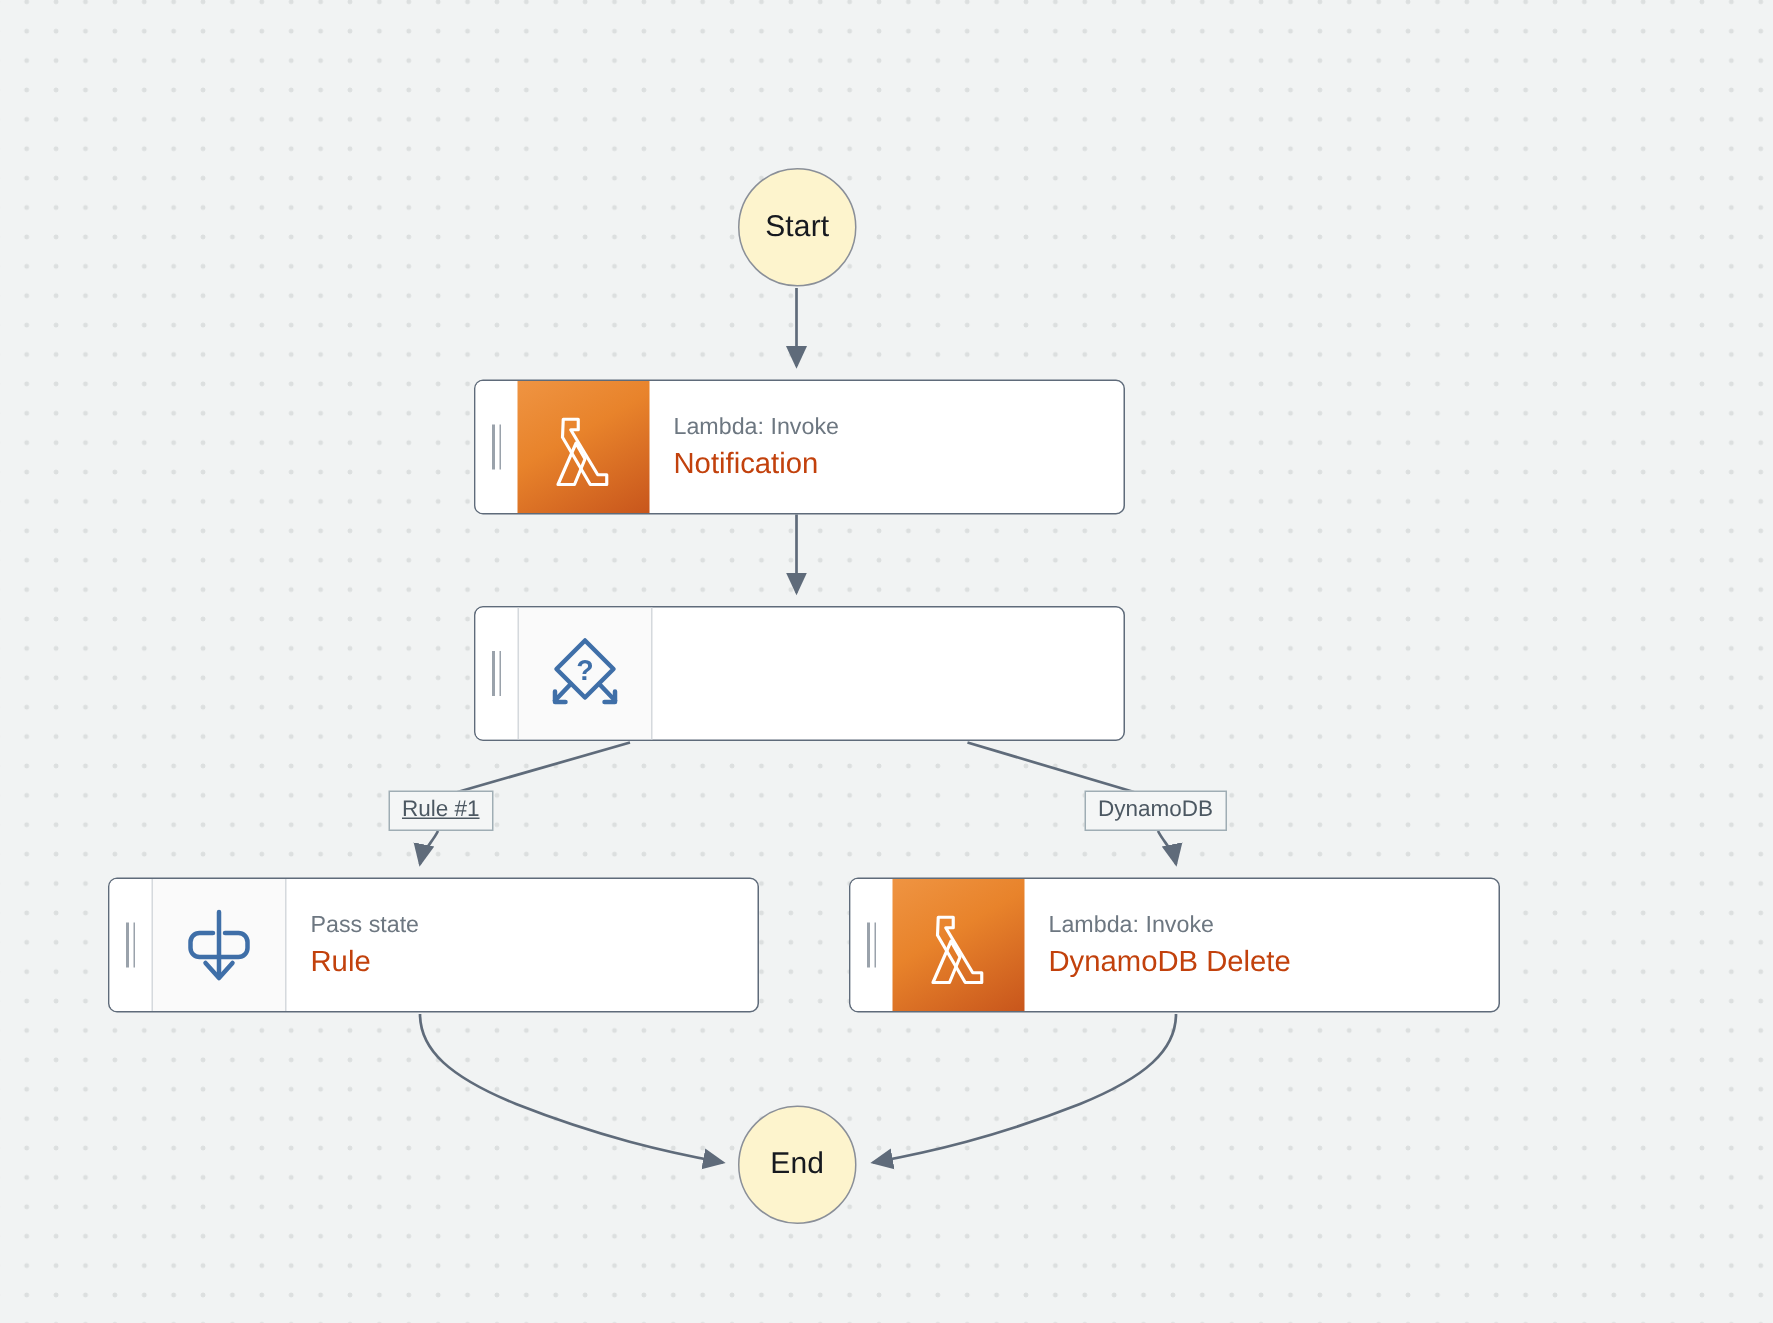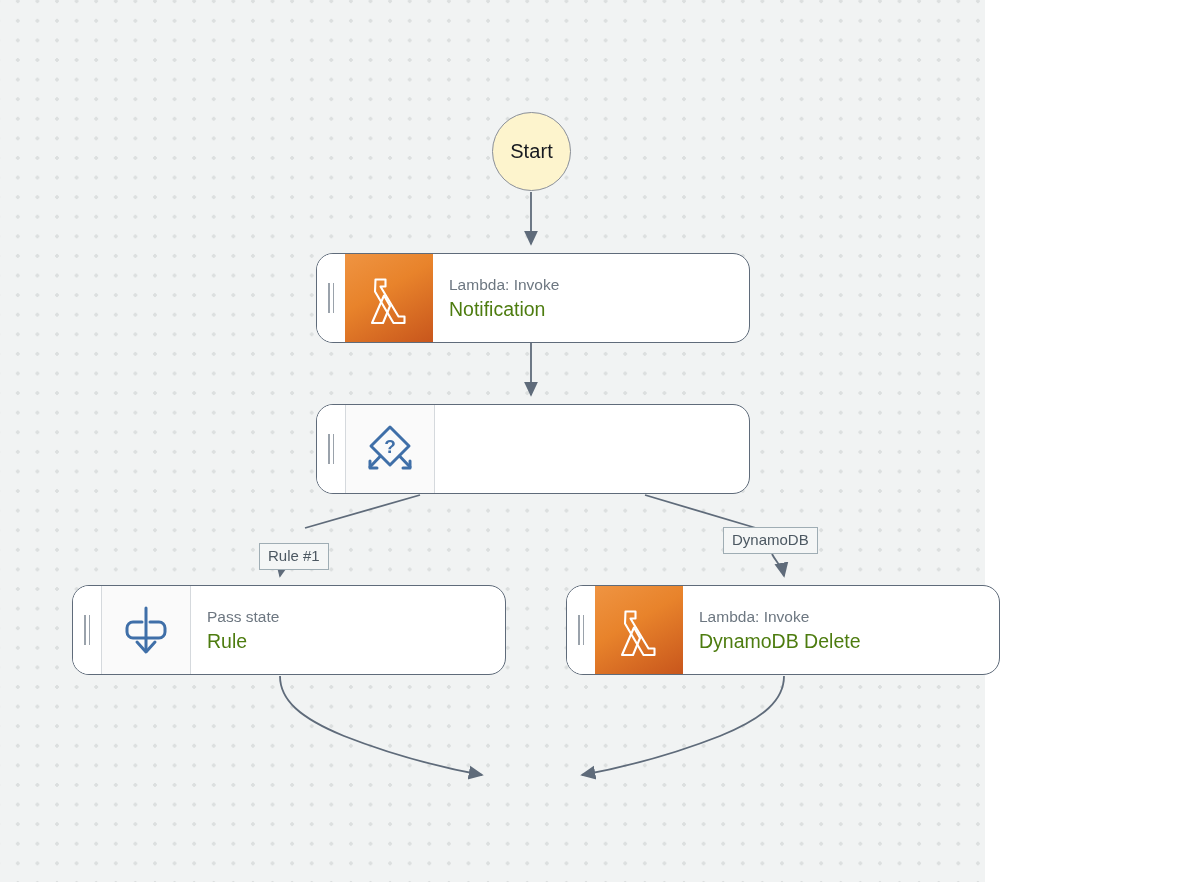--- a/index.html
+++ b/index.html
@@ -7,21 +7,21 @@
     padding: 0;
   }
   body {
     width: 1182px;
     height: 882px;
     font-family: "Liberation Sans", sans-serif;
     overflow: hidden;
   }
   #canvas {
     position: relative;
-    width: 985px;
+    width: 1182px;
     height: 882px;
     background-color: #f1f3f3;
     background-image: radial-gradient(circle, #dcdfdf 1.6px, transparent 1.7px);
     background-size: 19.6px 19.6px;
     background-position: 8px 11px;
   }
   #edge-layer {
     position: absolute;
     left: 0;
     top: 0;
@@ -46,21 +46,21 @@
   }
 
   
   .node {
     position: absolute;
     box-sizing: border-box;
     display: flex;
     align-items: stretch;
     background: #ffffff;
     border: 1.5px solid #5f6b7a;
-    border-radius: 17px;
+    border-radius: 6px;
     overflow: hidden;
   }
   .grip {
     width: 28px;
     flex: 0 0 28px;
     background: #ffffff;
     display: flex;
     align-items: center;
     justify-content: center;
     gap: 3px;
@@ -95,21 +95,21 @@
     min-width: 0;
   }
   .kind {
     color: #6d7781;
     font-size: 15.5px;
     line-height: 20px;
     margin-bottom: 2px;
     white-space: nowrap;
   }
   .title {
-    color: #4d7c0f;
+    color: #c2410c;
     font-size: 19.5px;
     line-height: 24px;
     white-space: nowrap;
   }
 
   
   .edgelabel {
     position: absolute;
     background: #f4f6f6;
     border: 1px solid #9fadb4;
@@ -185,21 +185,21 @@
           <path d="M8,40 L8,47 L15,47"></path>
           <path d="M48,40 L48,47 L41,47"></path>
         </g>
         <text x="28" y="32" text-anchor="middle" font-family="'Liberation Sans', sans-serif" font-size="19" font-weight="bold" fill="#3f6fa8">?</text>
       </svg>
     </div>
     <div class="labels">
     </div>
   </div>
 
-  <div class="edgelabel" style="left:259px; top:543px;">
+  <div class="edgelabel" style="left:259px; top:527px;text-decoration:underline;">
     <span>Rule #1</span>
   </div>
 
   <div class="edgelabel" style="left:723px; top:527px;">
     <span>DynamoDB</span>
   </div>
 
   <div class="node" style="left:72px; top:585px; width:434px; height:90px;">
     <div class="grip">
       <i></i>
@@ -230,14 +230,17 @@
         <path d="M14.5,10.5 L24.5,10.5 L24.5,17.5 L19.5,17.5 L37.5,47.5 L43.5,47.5 L43.5,54 L32.5,54 L14.0,22.5 Z" fill="none" stroke="#ffffff" stroke-width="2.1" stroke-linejoin="round"></path>
         <path d="M23.0,26.5 L29.0,37.0 L22.0,54 L11.0,54 Z" fill="none" stroke="#ffffff" stroke-width="2.1" stroke-linejoin="round"></path>
       </svg>
     </div>
     <div class="labels">
       <div class="kind">Lambda: Invoke</div>
       <div class="title">DynamoDB Delete</div>
     </div>
   </div>
 
+  <div class="terminal" style="left:492px; top:737px; width:79px; height:79px;">
+    <span>End</span>
+  </div>
 
 </div>
 
 </body></html>

